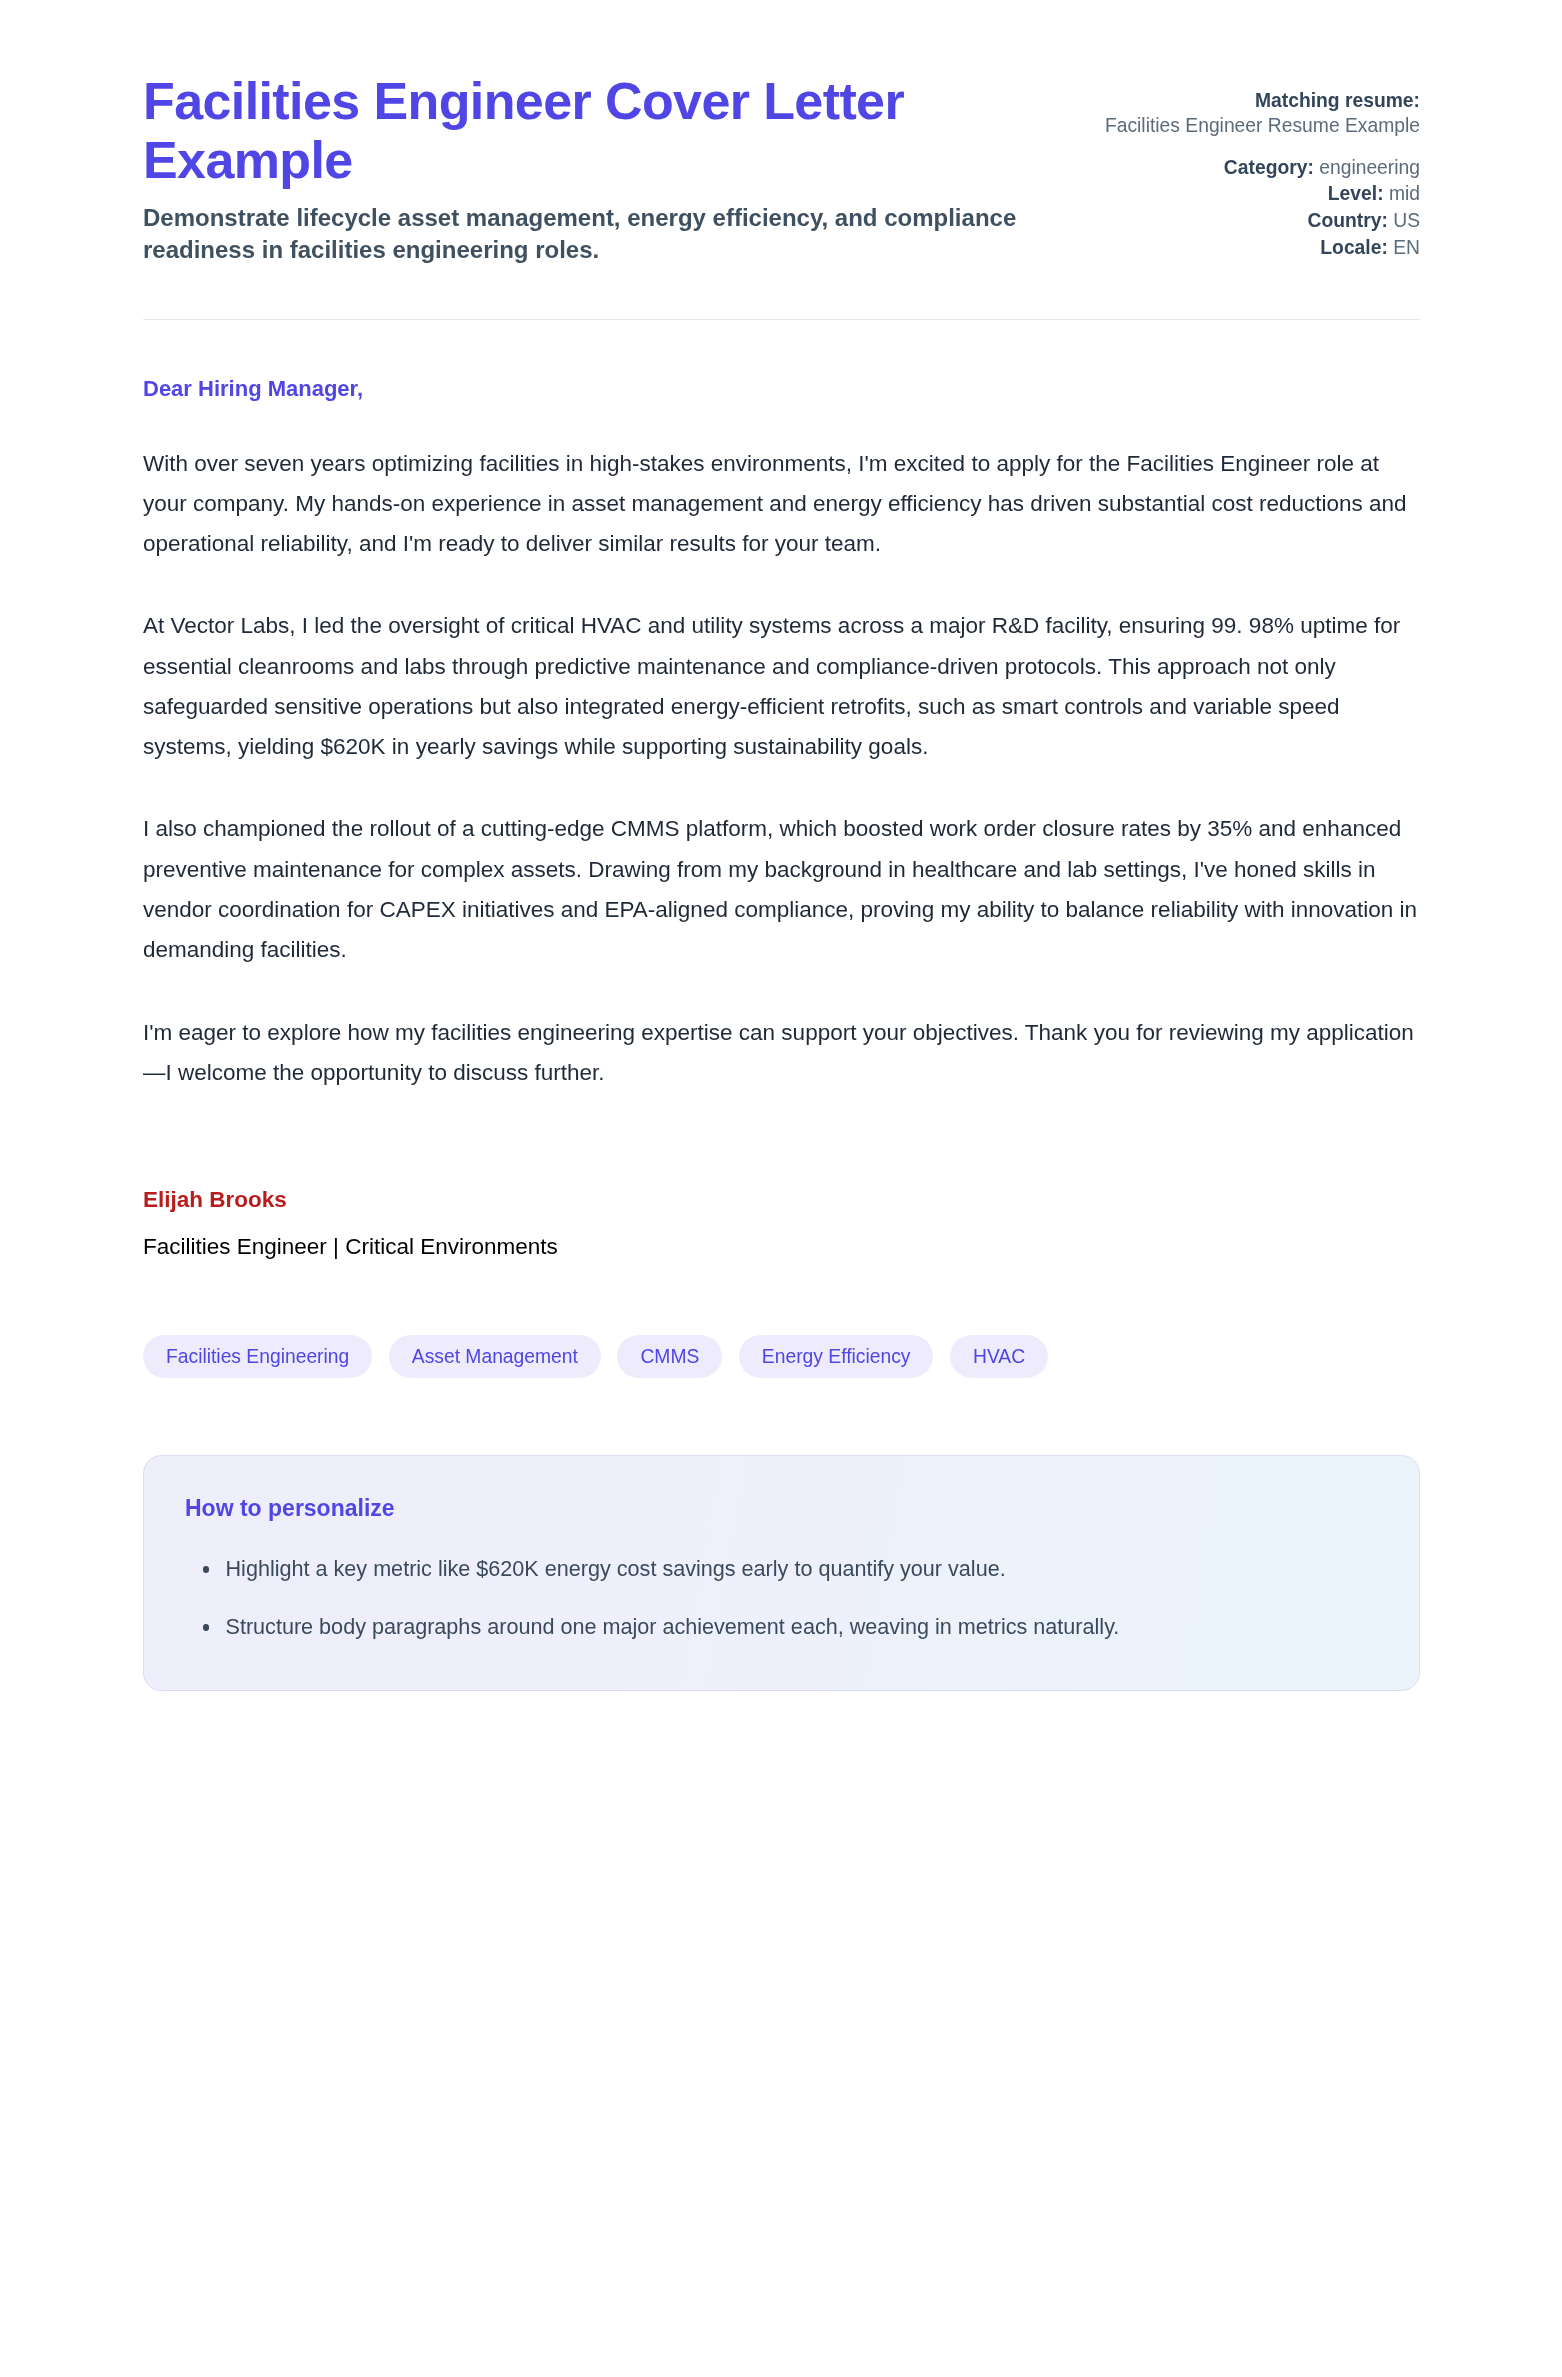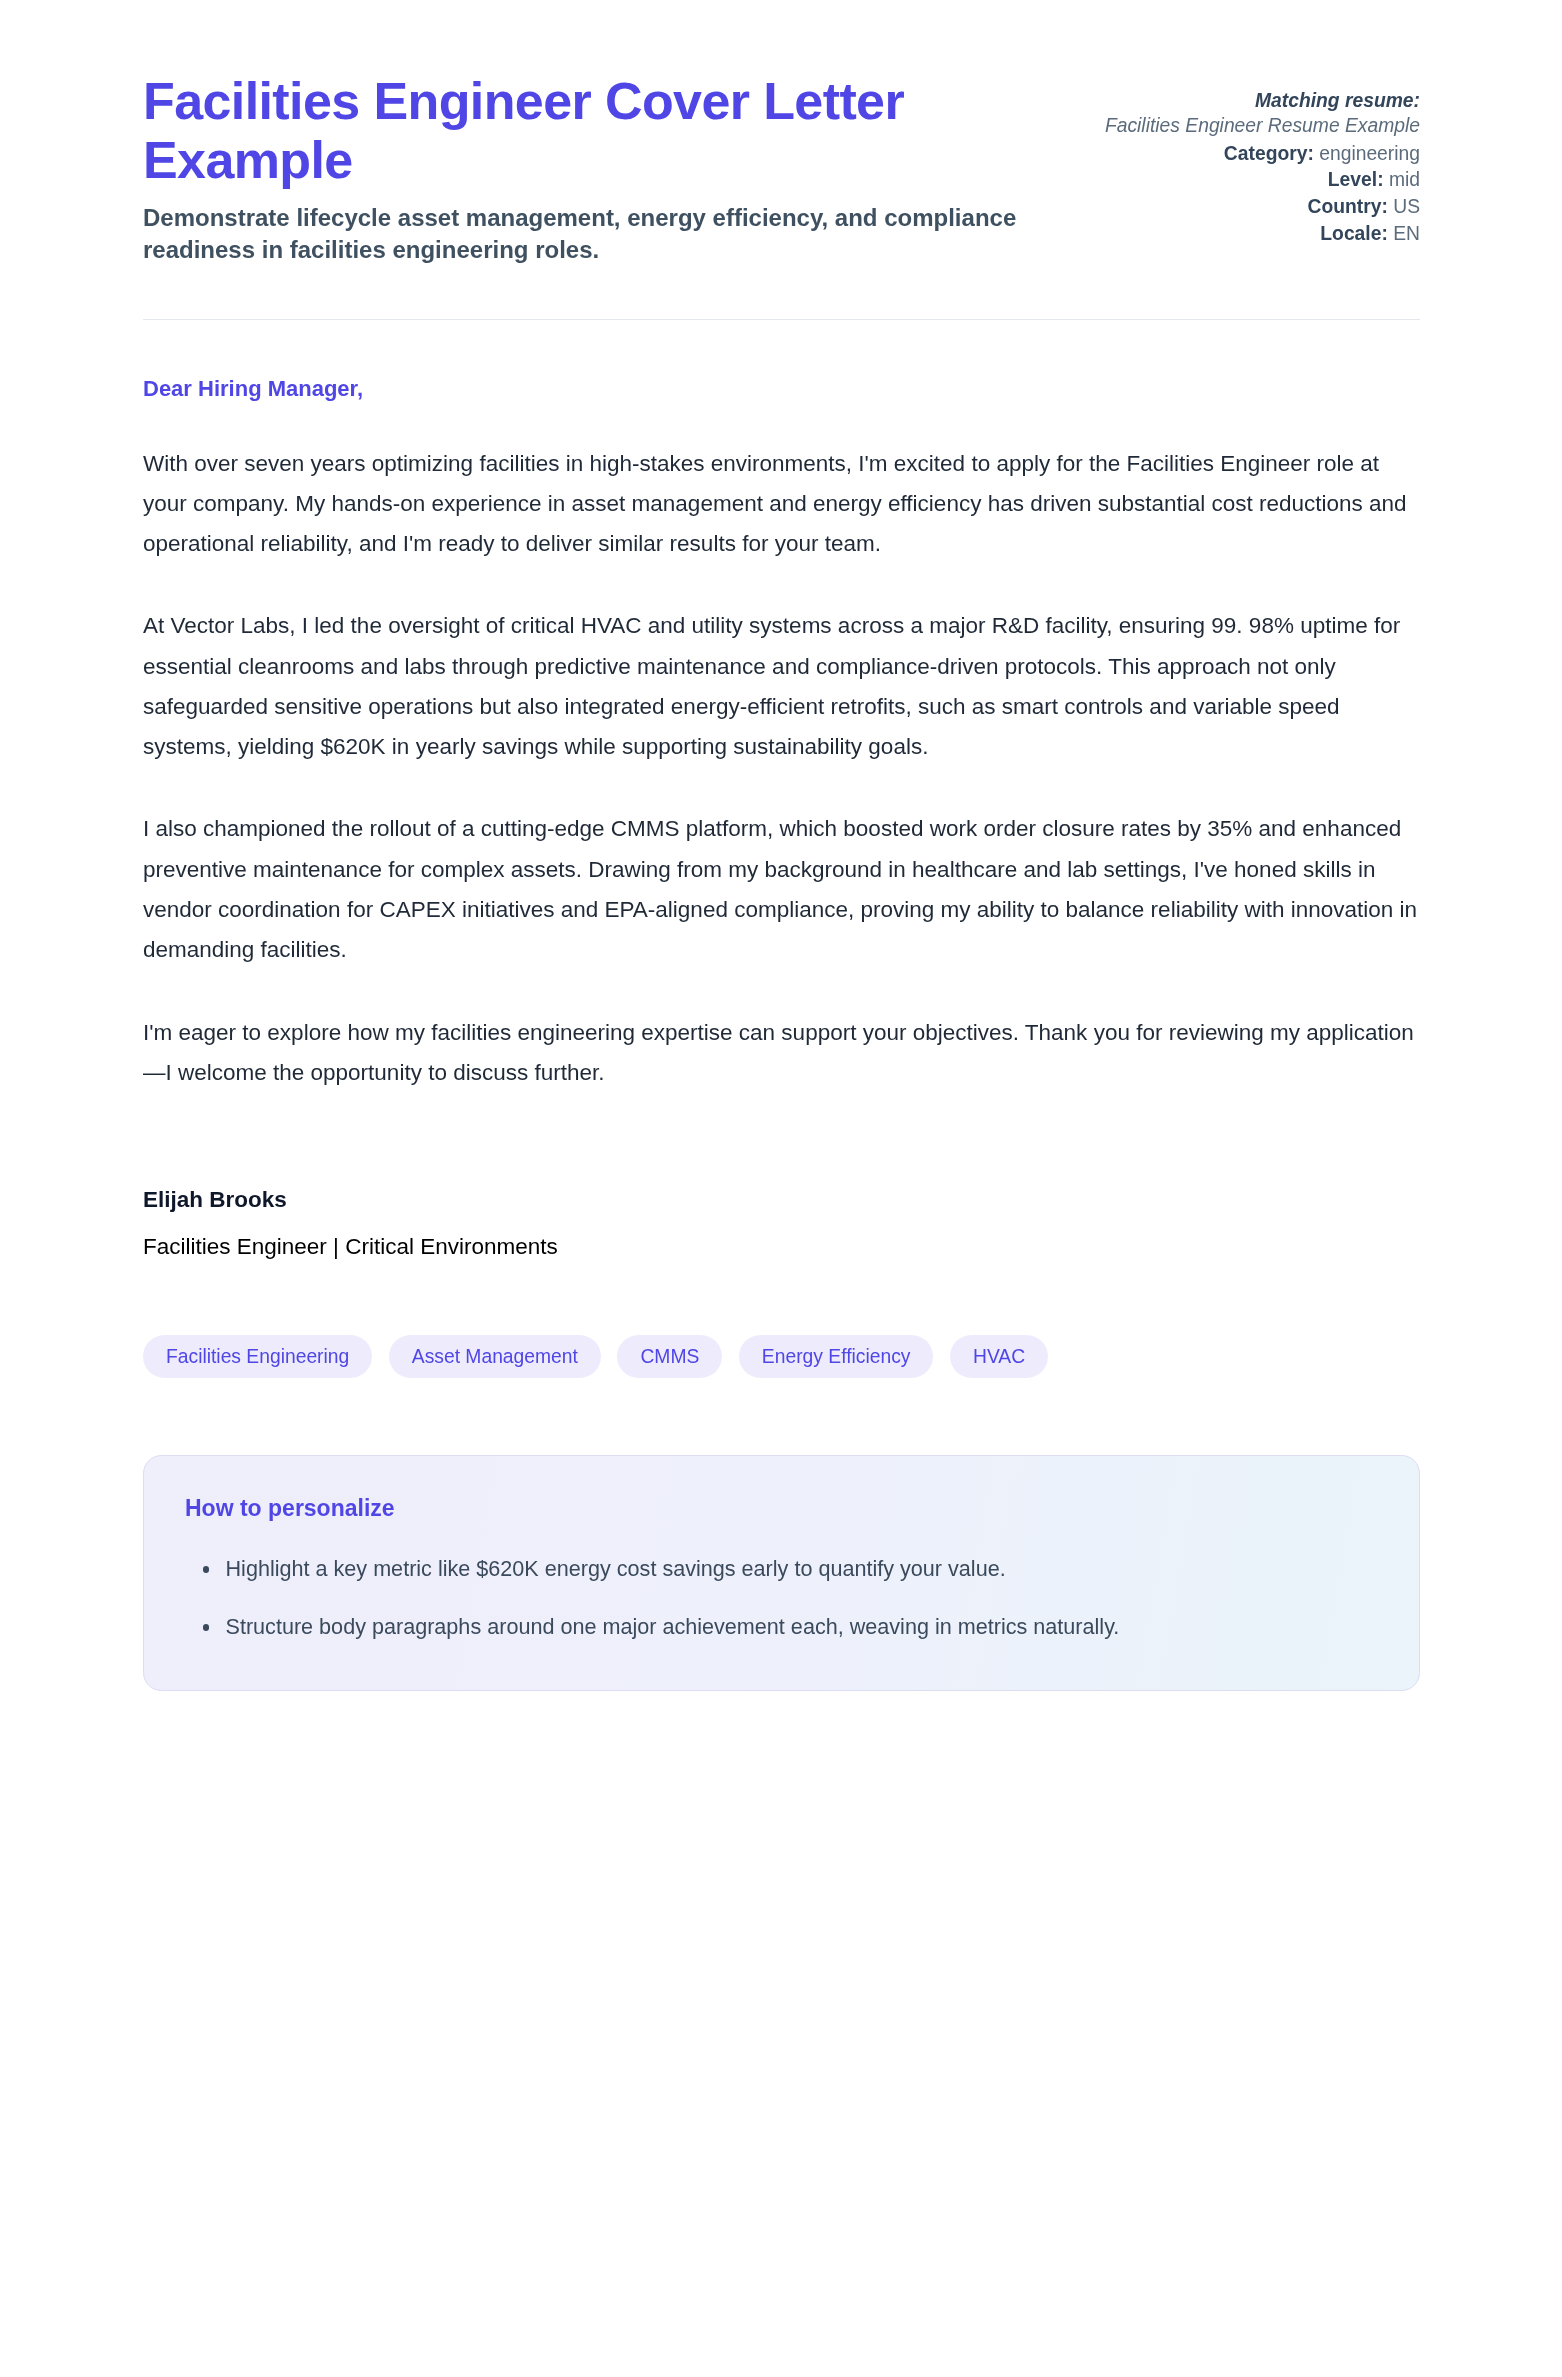--- a/index.html
+++ b/index.html
@@ -52,21 +52,21 @@
   .meta {
     flex: 0 0 auto;
     text-align: right;
     padding-top: 15.6px;
     font-size: 19.3px;
     line-height: 1.33;
     color: #4b5b6b;
     white-space: nowrap;
   }
   .meta-row { margin-bottom: 0.9px; }
-  .meta-row.resume-row { margin-bottom: 2px; font-style: italic; }
+  .meta-row.resume-row { margin-bottom: 16px; }
   .meta-label {
     font-weight: 700;
     color: #33455a;
   }
   .meta-value { color: #5b6b7b; }
   .meta-resume-name {
     display: block;
     color: #5b6b7b;
     font-weight: 400;
   }
@@ -94,21 +94,21 @@
     line-height: 1.79;
     color: #1f2937;
     max-width: 1296px;
   }
 
   .signature-block { margin-top: 94px; }
   .sign-name {
     margin: 0;
     font-size: 22.5px;
     font-weight: 700;
-    color: #0f172a;
+    color: #b91c1c;
   }
   .sign-role {
     margin: 21px 0 0 0;
     font-size: 22.5px;
     color: #000000;
   }
 
   
   .tags {
     display: flex;

